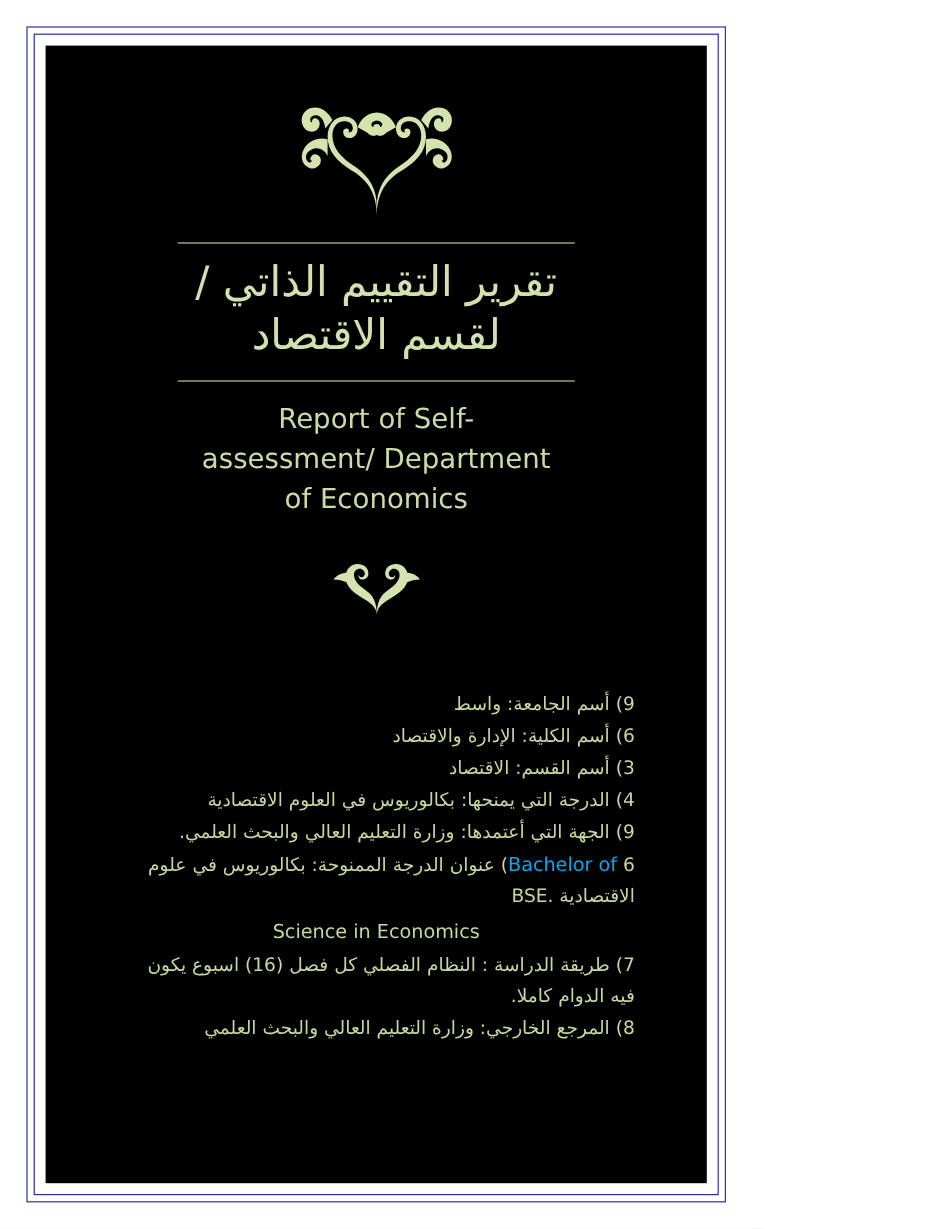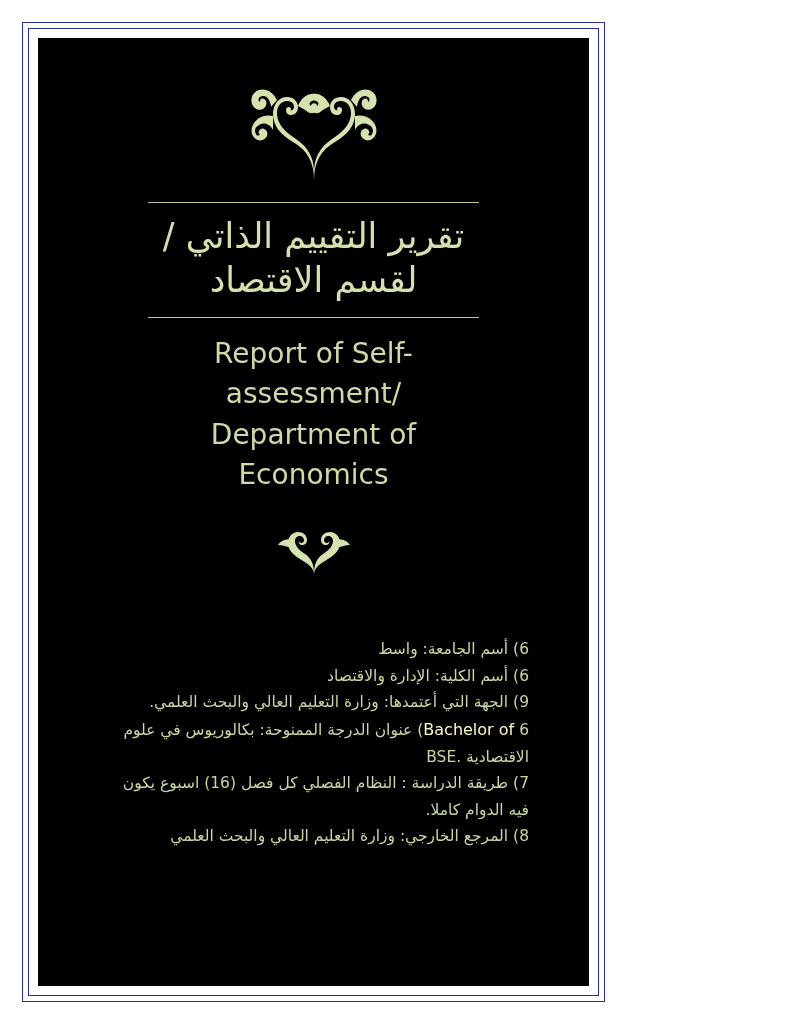--- a/index.html
+++ b/index.html
@@ -67,21 +67,21 @@
     font-family: "DejaVu Sans", sans-serif;
     font-size: 35px;
     line-height: 1.25;
     color: #d3e2ac;
     letter-spacing: 0px;
   }
   .title-en {
     margin: 16px 70px 0 70px;
     text-align: center;
     font-family: "DejaVu Sans", sans-serif;
-    font-size: 28px;
+    font-size: 23px;
     line-height: 1.45;
     color: #cddaa5;
   }
   .ornament-mid {
     text-align: center;
     margin-top: 26px;
     height: 60px;
     color: #d5e3ae;
   }
 
@@ -95,21 +95,21 @@
     color: #c7d79d;
   }
   .list .row {
     display: block;
     padding: 0;
     white-space: normal;
   }
   .latin {
     font-family: "DejaVu Sans", sans-serif;
     font-size: 16px;
-    color: #fef9c3;
+    color: #0ea5e9;
     direction: ltr;
     unicode-bidi: embed;
   }
   .row-6-cont {
     direction: ltr;
     text-align: center;
     margin-top: 2px;
     font-size: 16px;
     color: #c7d79d;
   }
@@ -150,25 +150,28 @@
         <g fill="#d5e3ae">
           <path d="M45 52 C45 42 42 36 36 32 C30 28 26 24 26 19 C26 16 28 14 31 14 C33 14 35 16 35 18 C35 20 34 21 32 21 C31 21 30 20 30 19 C29 21 31 23 33 23 C36 23 38 21 38 18 C38 13 34 10 29 10 C23 10 19 15 19 21 C19 29 26 34 34 39 C41 43 45 47 45 53 Z"></path>
           <path d="M45 52 C45 42 48 36 54 32 C60 28 64 24 64 19 C64 16 62 14 59 14 C57 14 55 16 55 18 C55 20 56 21 58 21 C59 21 60 20 60 19 C61 21 59 23 57 23 C54 23 52 21 52 18 C52 13 56 10 61 10 C67 10 71 15 71 21 C71 29 64 34 56 39 C49 43 45 47 45 53 Z"></path>
           <path d="M26 18 C19 16 12 18 9 23 C13 23 18 24 23 27 Z"></path>
           <path d="M64 18 C71 16 78 18 81 23 C77 23 72 24 67 27 Z"></path>
         </g>
       </svg>
     </div>
 
     <div class="list">
-      <div class="row">6) أسم الجامعة: واسط</div>
+      <div class="row">9) أسم الجامعة: واسط</div>
       <div class="row">6) أسم الكلية: الإدارة والاقتصاد</div>
+      <div class="row">3) أسم القسم: الاقتصاد</div>
+      <div class="row">4) الدرجة التي يمنحها: بكالوريوس في العلوم الاقتصادية</div>
       <div class="row">9) الجهة التي أعتمدها: وزارة التعليم العالي والبحث العلمي.</div>
       <div class="row">
         <span class="latin">Bachelor of</span>
         <span>6) عنوان الدرجة الممنوحة: بكالوريوس في علوم الاقتصادية .BSE</span>
       </div>
+      <div class="row-6-cont">Science in Economics</div>
       <div class="row">7) طريقة الدراسة : النظام الفصلي كل فصل (16) اسبوع يكون فيه الدوام كاملا.</div>
       <div class="row">8) المرجع الخارجي: وزارة التعليم العالي والبحث العلمي</div>
     </div>
 
   </div>
 </div>
 
 </body></html>

